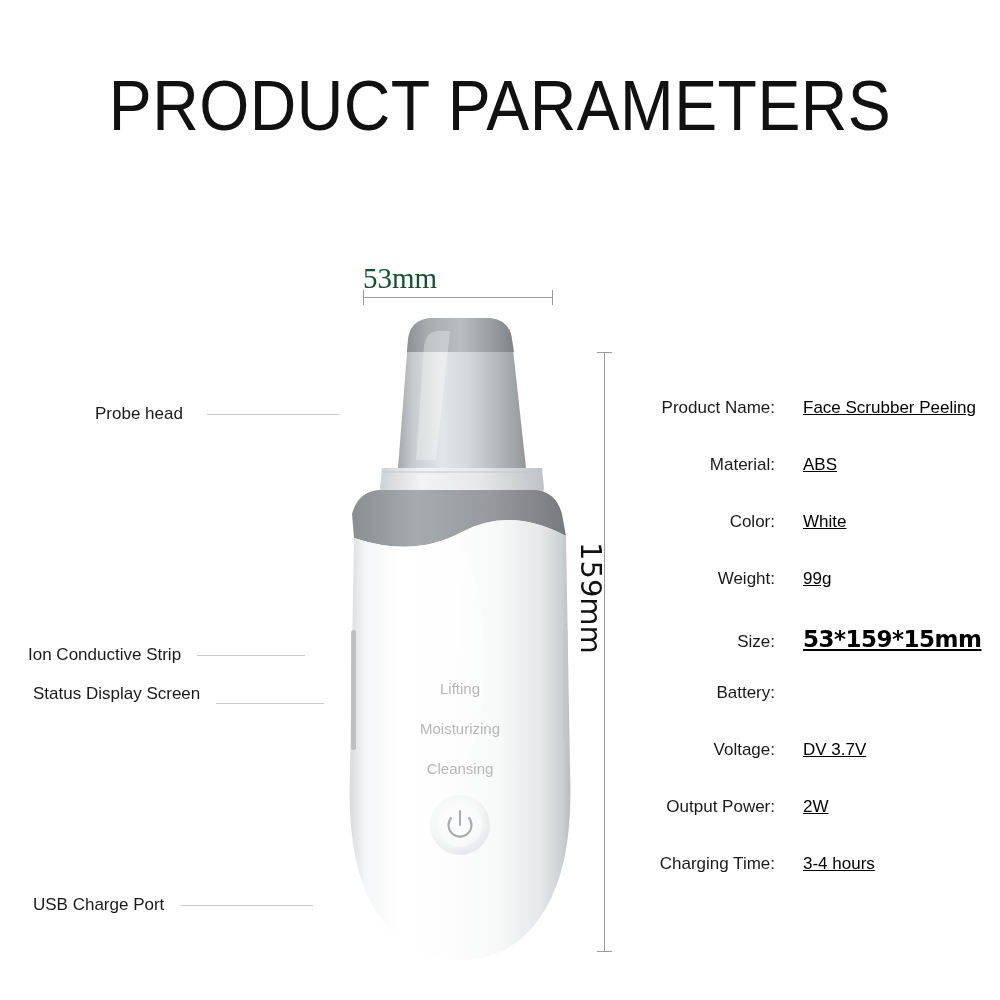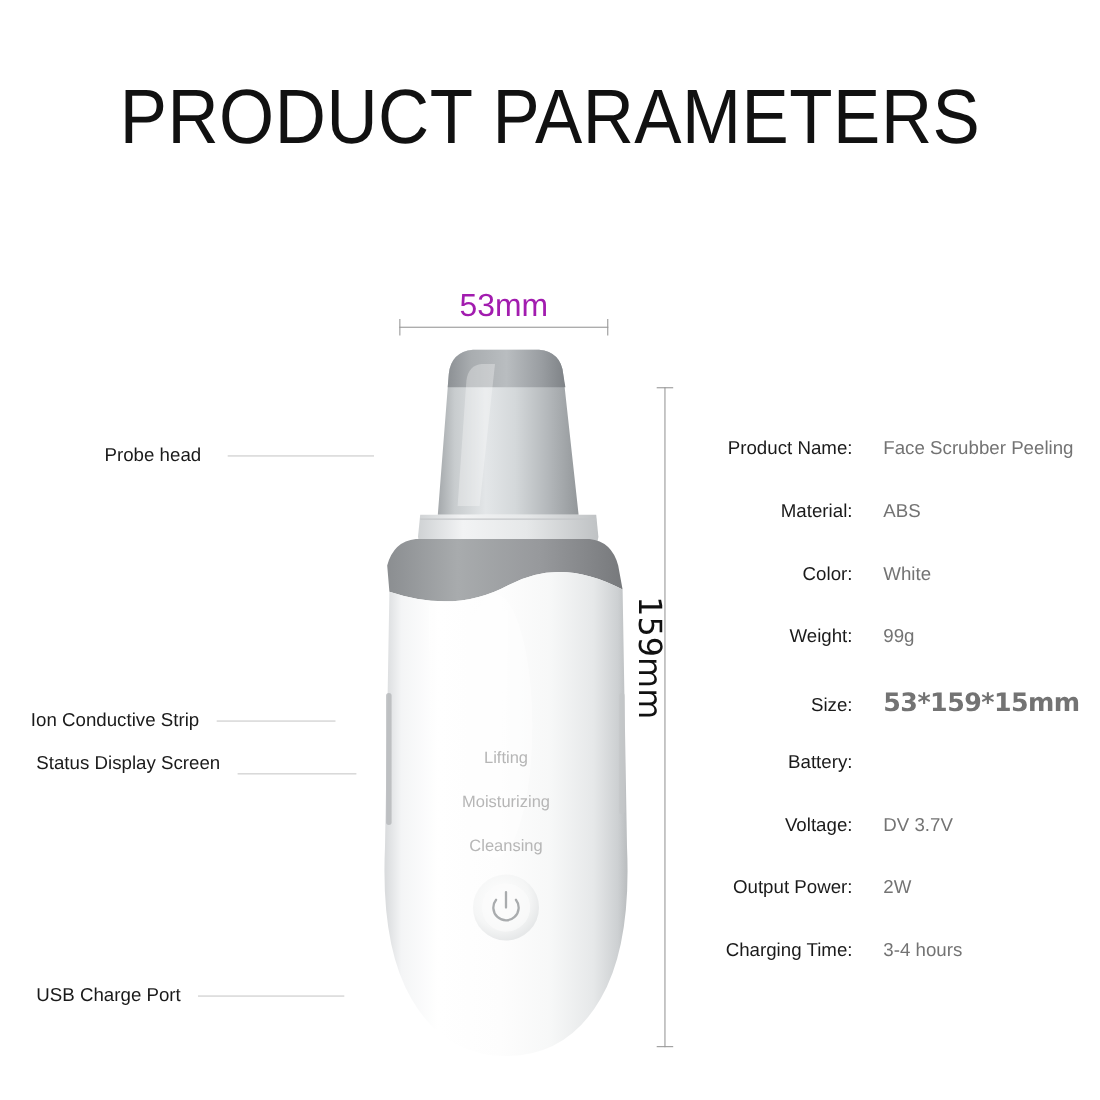--- a/index.html
+++ b/index.html
@@ -41,26 +41,25 @@
     position: absolute;
     left: 363px;
     top: 262px;
     width: 190px;
     height: 40px;
   }
   #dim-width-label {
     position: absolute;
     left: 0; top: 0;
     width: 190px;
-    text-align: center;
-    font-family: Liberation Sans, sans-serif;
+    font-family: Liberation Serif, serif;
     font-size: 29px;
     font-weight: 400;
     letter-spacing: 0px;
-    color: #a21caf;
+    color: #14532d;
     white-space: nowrap;
   }
   #dim-width-line {
     position: absolute;
     left: 0;
     top: 35px;
     width: 190px;
     height: 1px;
     background: #9a9a9a;
   }
@@ -175,22 +174,23 @@
     text-align: right;
     font-family: "Liberation Sans", sans-serif;
     font-size: 17px;
     color: #1a1a1a;
     white-space: nowrap;
   }
   .spec-value {
     padding-left: 28px;
     font-family: "Liberation Sans", sans-serif;
     font-size: 17px;
-    color: #737373;
-    white-space: nowrap;
+    color: #000000;
+    white-space: nowrap;
+    text-decoration: underline;
   }
   .spec-row.emphasis .spec-value {
     font-family: "DejaVu Sans", sans-serif;
     font-size: 23px;
     font-weight: 700;
     letter-spacing: -0.5px;
   }
 </style>
 </head>
 <body>

